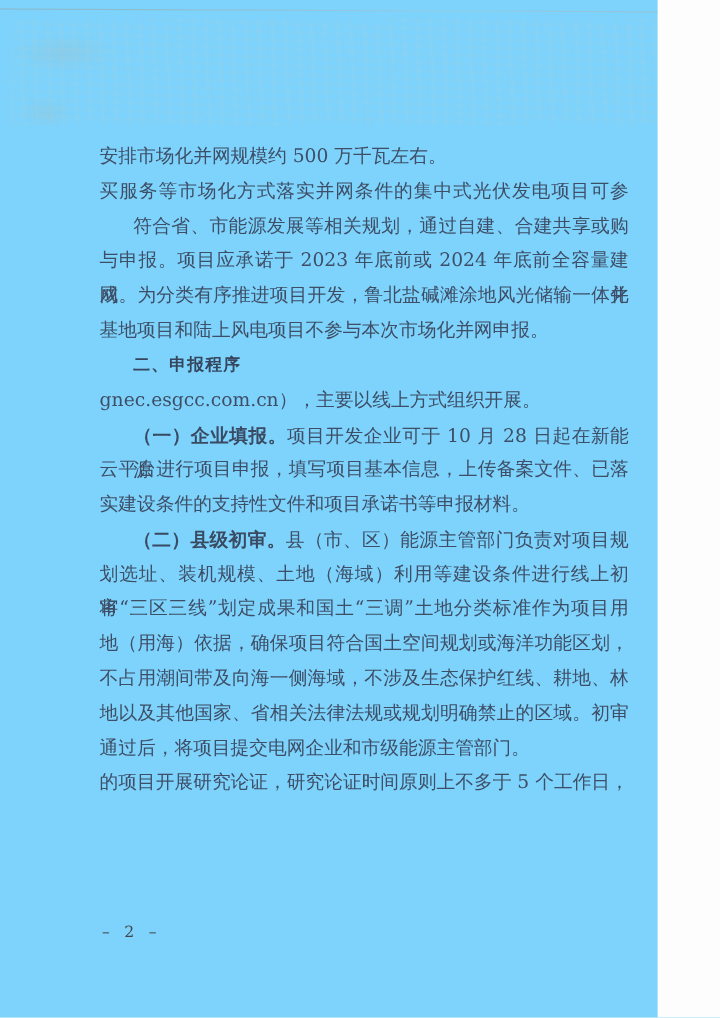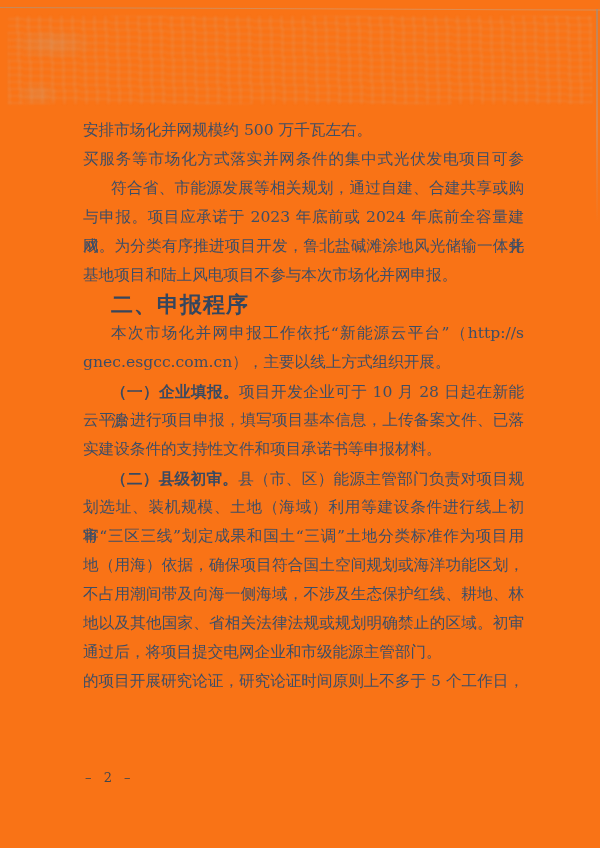--- a/index.html
+++ b/index.html
@@ -3,22 +3,22 @@
 <meta charset="utf-8">
 <style>
   html,body{margin:0;padding:0;}
   body{
     width:600px;height:848px;
     background:#fdfdfd;
     font-family:"DejaVu Serif","Liberation Serif",serif;
     overflow:hidden;
   }
   .page{
-    position:relative;width:600px;height:848px;
-    background:#f97316;
+    position:relative;width:548px;height:848px;
+    background:#7dd3fc;
     overflow:hidden;
   }
   
   .edge-top{
     position:absolute;left:0;top:7px;width:600px;height:1px;
     background:linear-gradient(to right,rgba(150,156,152,.55),rgba(185,190,187,.35) 60%,rgba(170,176,172,.45));
     transform:rotate(.25deg);transform-origin:left center;
   }
   .edge-right{
     position:absolute;left:596px;top:9px;width:2px;height:215px;
@@ -46,21 +46,21 @@
   }
   .line.just{
     white-space:normal;
     text-align:justify;
     text-align-last:justify;
   }
   .line.indent{padding-left:28px;}
   .heading{
     font-family:"DejaVu Sans","Liberation Sans",sans-serif;
     font-weight:700;
-    font-size:22px;
+    font-size:14px;
     color:#35465e;
     letter-spacing:1px;
   }
   .lead{font-weight:700;color:#394a62;}
   .footer{
     position:absolute;left:85px;top:770px;
     font-size:13px;color:#42464c;
     letter-spacing:4px;
     font-family:"DejaVu Serif","Liberation Serif",serif;
   }
@@ -75,21 +75,20 @@
   <div class="bleed-band"></div>
 
   <div class="doc">
     <div class="line"><span>安排市场化并网规模约 500 万千瓦左右。</span></div>
     <div class="line just"><span>买服务等市场化方式落实并网条件的集中式光伏发电项目可参</span></div>
     <div class="line indent just"><span>符合省、市能源发展等相关规划，通过自建、合建共享或购</span></div>
     <div class="line just"><span>与申报。项目应承诺于 2023 年底前或 2024 年底前全容量建成并</span></div>
     <div class="line just"><span>网。为分类有序推进项目开发，鲁北盐碱滩涂地风光储输一体化</span></div>
     <div class="line"><span>基地项目和陆上风电项目不参与本次市场化并网申报。</span></div>
     <div class="line indent heading"><span>二、申报程序</span></div>
-    <div class="line indent just"><span>本次市场化并网申报工作依托“新能源云平台”（http://s</span></div>
     <div class="line"><span>gnec.esgcc.com.cn），主要以线上方式组织开展。</span></div>
     <div class="line indent just"><span class="lead">（一）企业填报。</span><span>项目开发企业可于 10 月 28 日起在新能源</span></div>
     <div class="line just"><span>云平台进行项目申报，填写项目基本信息，上传备案文件、已落</span></div>
     <div class="line"><span>实建设条件的支持性文件和项目承诺书等申报材料。</span></div>
     <div class="line indent just"><span class="lead">（二）县级初审。</span><span>县（市、区）能源主管部门负责对项目规</span></div>
     <div class="line just"><span>划选址、装机规模、土地（海域）利用等建设条件进行线上初审，</span></div>
     <div class="line just"><span>将“三区三线”划定成果和国土“三调”土地分类标准作为项目用</span></div>
     <div class="line just"><span>地（用海）依据，确保项目符合国土空间规划或海洋功能区划，</span></div>
     <div class="line just"><span>不占用潮间带及向海一侧海域，不涉及生态保护红线、耕地、林</span></div>
     <div class="line just"><span>地以及其他国家、省相关法律法规或规划明确禁止的区域。初审</span></div>

